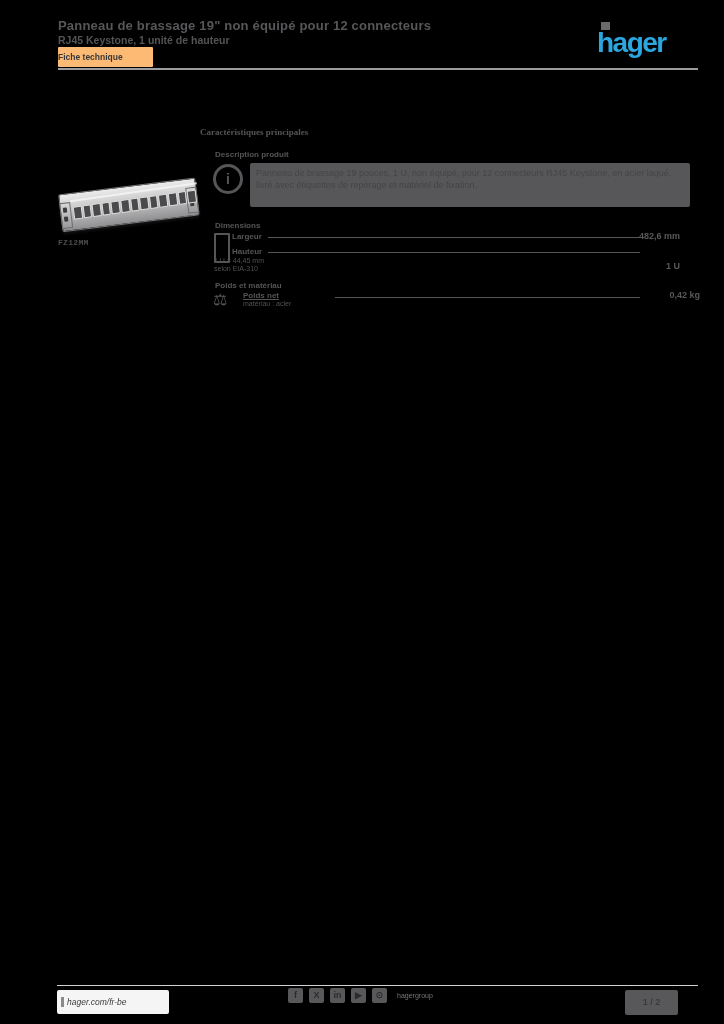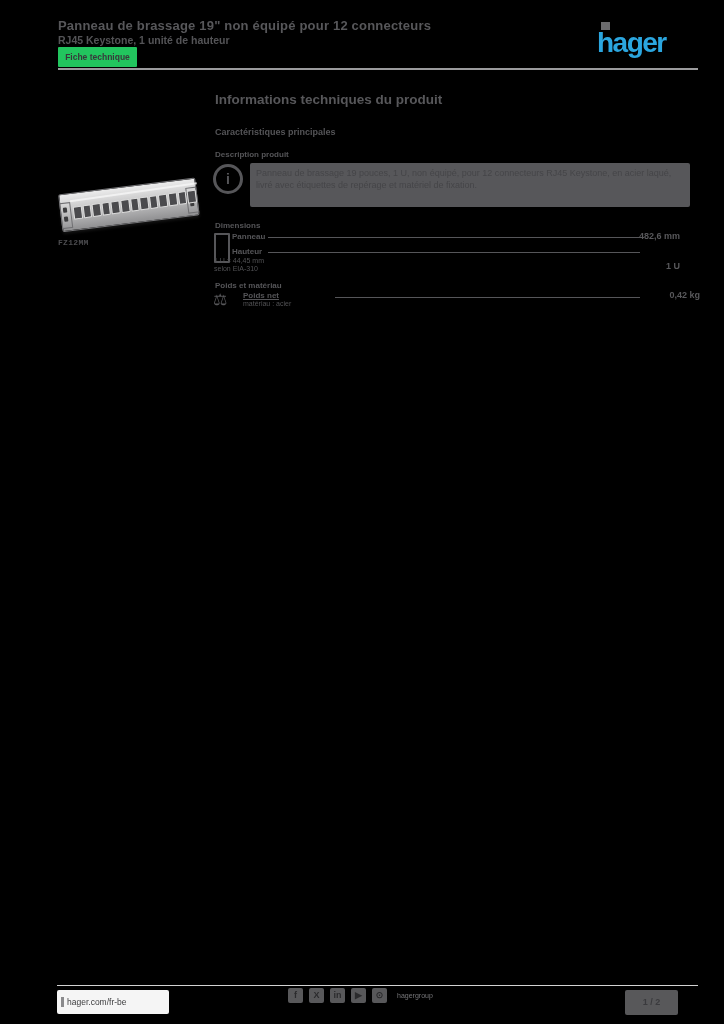--- a/index.html
+++ b/index.html
@@ -3,43 +3,43 @@
 <meta charset="utf-8">
 <style>
   html,body{margin:0;padding:0;background:#000;}
   #page{position:relative;width:724px;height:1024px;background:#000;overflow:hidden;
         font-family:"Liberation Sans", sans-serif;color:#58585a;}
   .abs{position:absolute;}
 
   
   #hdr-line1{left:58px;top:18px;width:420px;font-size:13px;font-weight:bold;color:#57575a;letter-spacing:.2px;}
   #hdr-line2{left:58px;top:34px;width:260px;font-size:10.5px;font-weight:bold;color:#545457;}
-  #hdr-badge{left:58px;top:47px;width:79px;height:20px;background:#22c55e;border-radius:1px;
-             font-size:8.5px;font-weight:bold;color:#38383b;line-height:20px;text-align:center;}
+  #hdr-badge{left:58px;top:47px;width:95px;height:20px;background:#fdba74;border-radius:1px;
+             font-size:8.5px;font-weight:bold;color:#38383b;line-height:20px;}
   #hdr-rule{left:58px;top:68px;width:640px;height:2px;background:#9b9b9d;}
   #logo-flag{left:601px;top:22px;width:9px;height:8px;background:#6b6b6d;}
   #logo-text{left:597px;top:27px;font-size:28px;font-weight:bold;color:#2BA6DF;letter-spacing:-1.5px;}
 
   
   #panel-wrap{left:52px;top:184px;width:152px;height:44px;transform:rotate(-7deg);}
   #panel-body{position:absolute;left:8px;top:2px;width:136px;height:36px;
               background:linear-gradient(#ececec,#bcbcbd 55%,#909092);
               border:1px solid #77777a;border-radius:2px;box-shadow:0 2px 3px rgba(255,255,255,0.08);}
   .ear{position:absolute;top:8px;width:9px;height:24px;background:linear-gradient(#d8d8d8,#99999b);border:1px solid #6f6f72;}
   #ear-l{left:-1px;} #ear-r{right:-1px;}
   .ear-hole{position:absolute;left:2px;top:4px;width:4px;height:5px;background:#3c3c3e;border-radius:1px;}
   .ear-hole.b{top:13px;}
   #ports{position:absolute;left:12px;top:12px;width:124px;height:13px;display:flex;gap:1px;transform:skewY(-1deg);}
   .port{flex:1;background:#4a4a4d;border:1.5px solid #dddddd;border-radius:1px;}
   #panel-topline{position:absolute;left:10px;top:5px;width:128px;height:2px;background:#f6f6f6;opacity:.8;transform:skewY(-1deg);}
   #img-caption{left:58px;top:238px;width:70px;font-size:8px;font-weight:bold;color:#4c4c4f;letter-spacing:.3px;font-family:Liberation Mono, monospace;}
 
   
   #main-title{left:215px;top:92px;width:320px;font-size:13.5px;font-weight:bold;color:#57575a;}
-  #main-subtitle{left:215px;top:127px;width:220px;font-size:9px;font-weight:bold;color:#545457;}
+  #main-subtitle{left:200px;top:127px;width:220px;font-size:9px;font-weight:bold;color:#545457;font-family:Liberation Serif, serif;}
 
   
   #desc-heading{left:215px;top:150px;width:120px;font-size:8px;font-weight:bold;color:#555558;}
   #desc-icon{left:213px;top:164px;width:24px;height:24px;border:3px solid #565659;border-radius:50%;
              font-size:14px;font-weight:bold;color:#565659;text-align:center;line-height:24px;}
   #desc-body{left:250px;top:163px;width:428px;height:36px;background:#57575a;border-radius:2px;
              padding:4px 6px;font-size:9px;line-height:12px;color:#454548;overflow:hidden;}
 
   
   #dim-heading{left:215px;top:221px;width:80px;font-size:8px;font-weight:bold;color:#555558;}
@@ -60,21 +60,21 @@
   #wgt-heading{left:215px;top:281px;width:100px;font-size:8px;font-weight:bold;color:#555558;}
   #wgt-icon{left:213px;top:290px;font-size:16px;color:#565659;}
   #wgt-label{left:243px;top:291px;width:90px;text-decoration:underline;}
   #wgt-sublabel{left:243px;top:300px;width:90px;font-size:7px;color:#525255;}
   #wgt-leader{left:335px;top:297px;width:305px;}
   #wgt-value{left:620px;top:290px;width:80px;}
 
   
   #ftr-rule{left:57px;top:985px;width:641px;height:1px;background:#d2d2d2;}
   #ftr-sitebox{left:57px;top:990px;width:112px;height:24px;background:#f5f5f5;border-radius:2px;
-               display:flex;align-items:center;padding-left:4px;box-sizing:border-box;cursor:pointer;}
+               display:flex;align-items:center;padding-left:4px;box-sizing:border-box;cursor:pointer;font-style:italic;}
   #ftr-siteflag{width:3px;height:10px;background:#8a8a8c;margin-right:3px;}
   #ftr-sitetext{font-size:8.5px;color:#3c3c3e;}
   #ftr-social{left:288px;top:988px;display:flex;gap:6px;align-items:center;}
   .soc{width:15px;height:15px;background:#58585a;border-radius:2px;color:#2b2b2d;font-size:9px;
        font-weight:bold;text-align:center;line-height:15px;cursor:pointer;}
   #ftr-soccaption{margin-left:4px;font-size:7px;color:#77777a;}
   #ftr-pagebadge{left:625px;top:990px;width:53px;height:25px;background:#58585a;border-radius:2px;
                  font-size:9px;font-weight:bold;color:#3a3a3d;text-align:center;line-height:25px;}
 </style>
 </head>
@@ -113,30 +113,29 @@
         <div class="port"></div>
         <div class="port"></div>
         <div class="port"></div>
         <div class="port"></div>
         <div class="port"></div>
       </div>
     </div>
   </div>
   <div class="abs" id="img-caption">FZ12MM</div>
 
-  <div class="abs" id="main-title">Informations techniques du produit</div>
   <div class="abs" id="main-subtitle">Caractéristiques principales</div>
 
   <div class="abs" id="desc-heading">Description produit</div>
   <div class="abs" id="desc-icon">i</div>
   <div class="abs" id="desc-body">Panneau de brassage 19 pouces, 1 U, non équipé, pour 12 connecteurs RJ45 Keystone, en acier laqué, livré avec étiquettes de repérage et matériel de fixation.</div>
 
   <div class="abs" id="dim-heading">Dimensions</div>
   <div class="abs" id="dim-icon"></div>
-  <div class="abs spec-label" id="dim-label-0">Panneau</div>
+  <div class="abs spec-label" id="dim-label-0">Largeur</div>
   <div class="abs leader" id="dim-leader-0"></div>
   <div class="abs spec-value" id="dim-value-0">482,6 mm</div>
   <div class="abs spec-label" id="dim-label-1">Hauteur</div>
   <div class="abs leader" id="dim-leader-1"></div>
   <div class="abs spec-value" id="dim-value-1">1 U</div>
   <div class="abs" id="dim-note1">1 U = 44,45 mm</div>
   <div class="abs" id="dim-note2">selon EIA-310</div>
 
   <div class="abs" id="wgt-heading">Poids et matériau</div>
   <div class="abs" id="wgt-icon">⚖</div>

